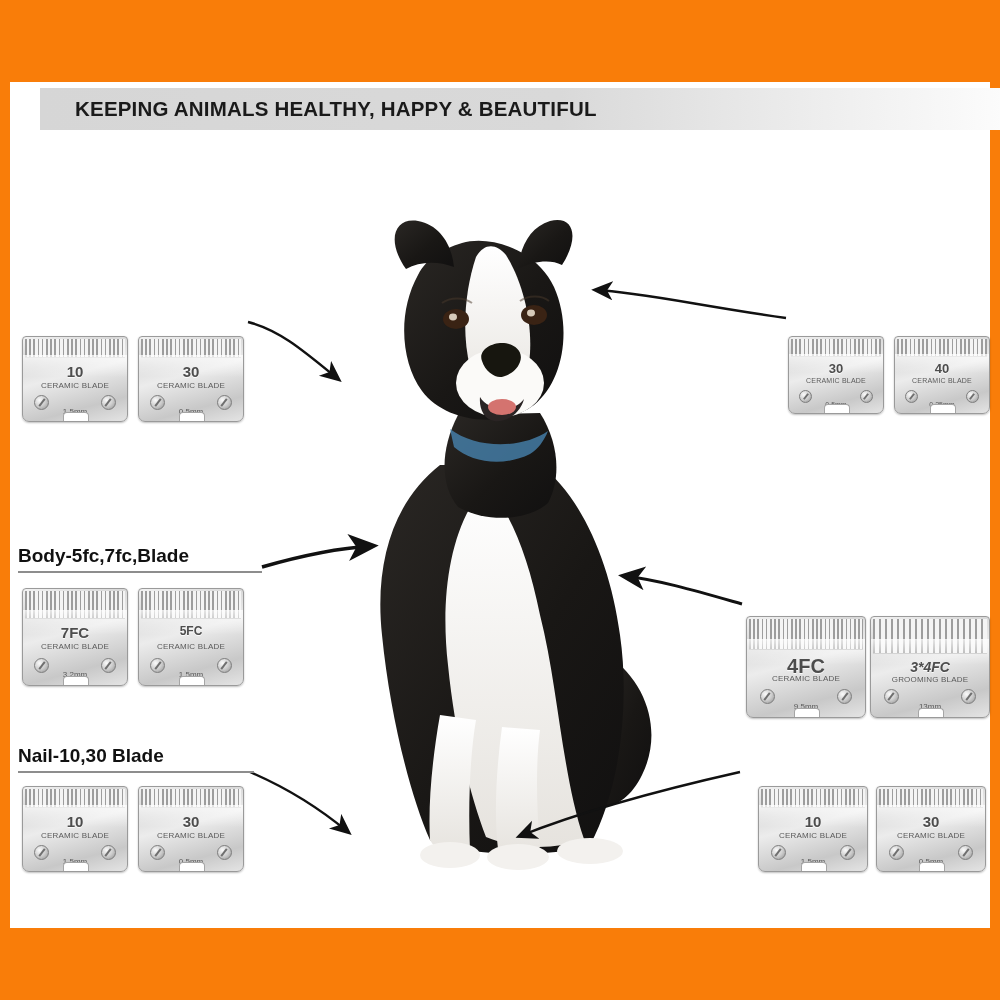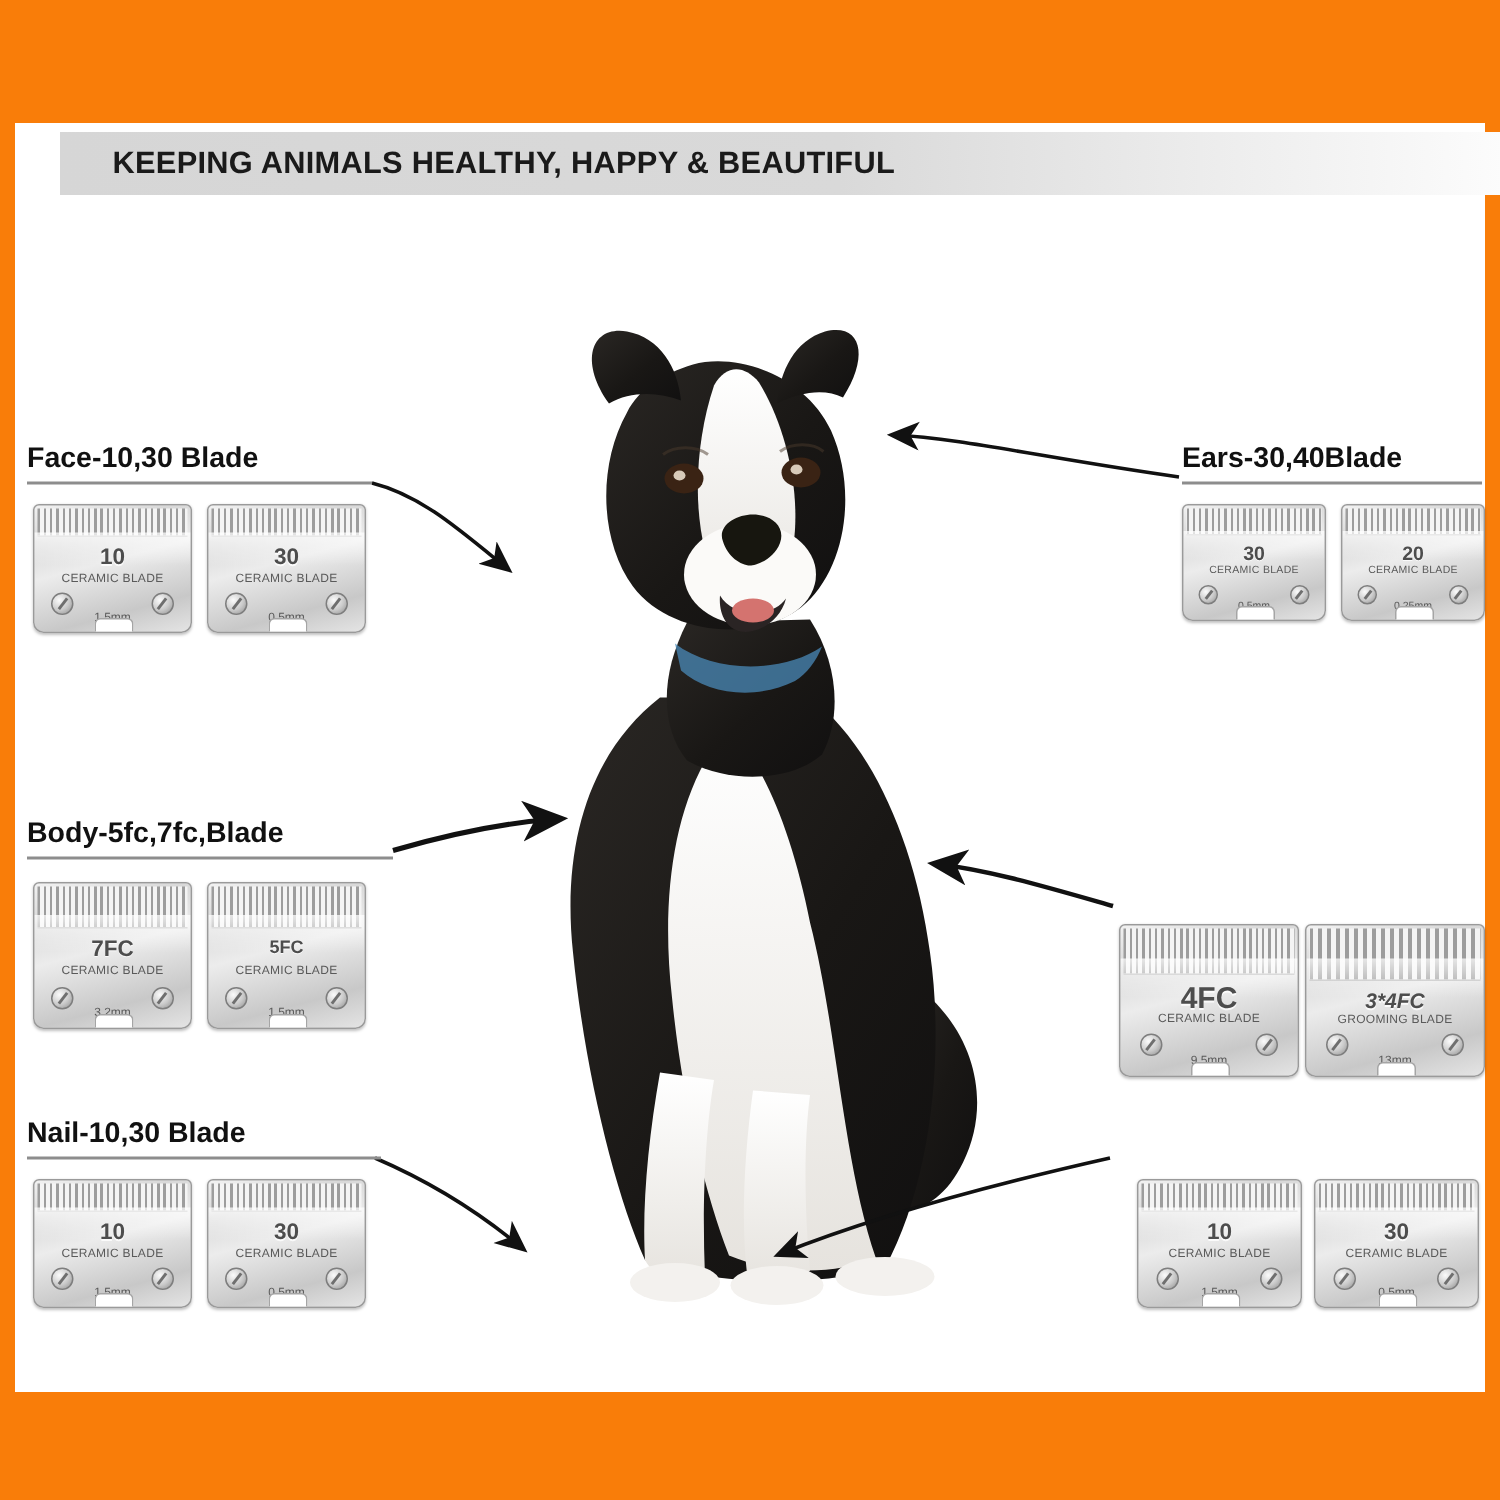--- a/index.html
+++ b/index.html
@@ -264,21 +264,20 @@
 
     <path d="M262 567 C300 556 340 548 372 546" stroke="#111111" stroke-width="3.4" fill="none" marker-end="url(#ah)"></path>
 
     <path d="M742 604 C700 592 660 580 624 576" stroke="#111111" stroke-width="3" fill="none" marker-end="url(#ah)"></path>
 
     <path d="M250 772 C292 790 324 812 348 832" stroke="#111111" stroke-width="2.4" fill="none" marker-end="url(#ah)"></path>
 
     <path d="M740 772 C660 790 580 812 520 836" stroke="#111111" stroke-width="2.4" fill="none" marker-end="url(#ah)"></path>
   </svg>
 
-  <div class="callout-label" style="left:8px; top:295px; width:230px;">Face-10,30 Blade</div>
 
   <div class="blade" style="left:12px; top:336px; width:104px; height:84px;">
     <div class="teeth"></div>
     <div class="sheen"></div>
     <div class="num" style="font-size:15px;">10</div>
     <div class="sub" style="font-size:8px;">CERAMIC BLADE</div>
     <div class="screw left"></div>
     <div class="screw right"></div>
     <div class="mm" style="font-size:8px;">1.5mm</div>
     <div class="notch"></div>
@@ -288,37 +287,36 @@
     <div class="teeth"></div>
     <div class="sheen"></div>
     <div class="num" style="font-size:15px;">30</div>
     <div class="sub" style="font-size:8px;">CERAMIC BLADE</div>
     <div class="screw left"></div>
     <div class="screw right"></div>
     <div class="mm" style="font-size:8px;">0.5mm</div>
     <div class="notch"></div>
   </div>
 
-  <div class="callout-label" style="left:778px; top:295px; width:200px;">Ears-30,40Blade</div>
 
   <div class="blade" style="left:778px; top:336px; width:94px; height:76px;">
     <div class="teeth"></div>
     <div class="sheen"></div>
     <div class="num" style="font-size:13px;">30</div>
     <div class="sub" style="font-size:7px;">CERAMIC BLADE</div>
     <div class="screw left" style="width:11px;height:11px;"></div>
     <div class="screw right" style="width:11px;height:11px;"></div>
     <div class="mm" style="font-size:7px;">0.5mm</div>
     <div class="notch"></div>
   </div>
 
   <div class="blade" style="left:884px; top:336px; width:94px; height:76px;">
     <div class="teeth"></div>
     <div class="sheen"></div>
-    <div class="num" style="font-size:13px;">20</div>
+    <div class="num" style="font-size:13px;">40</div>
     <div class="sub" style="font-size:7px;">CERAMIC BLADE</div>
     <div class="screw left" style="width:11px;height:11px;"></div>
     <div class="screw right" style="width:11px;height:11px;"></div>
     <div class="mm" style="font-size:7px;">0.25mm</div>
     <div class="notch"></div>
   </div>
 
   <div class="callout-label" style="left:8px; top:545px; width:244px;">Body-5fc,7fc,Blade</div>
 
   <div class="blade" style="left:12px; top:588px; width:104px; height:96px;">

